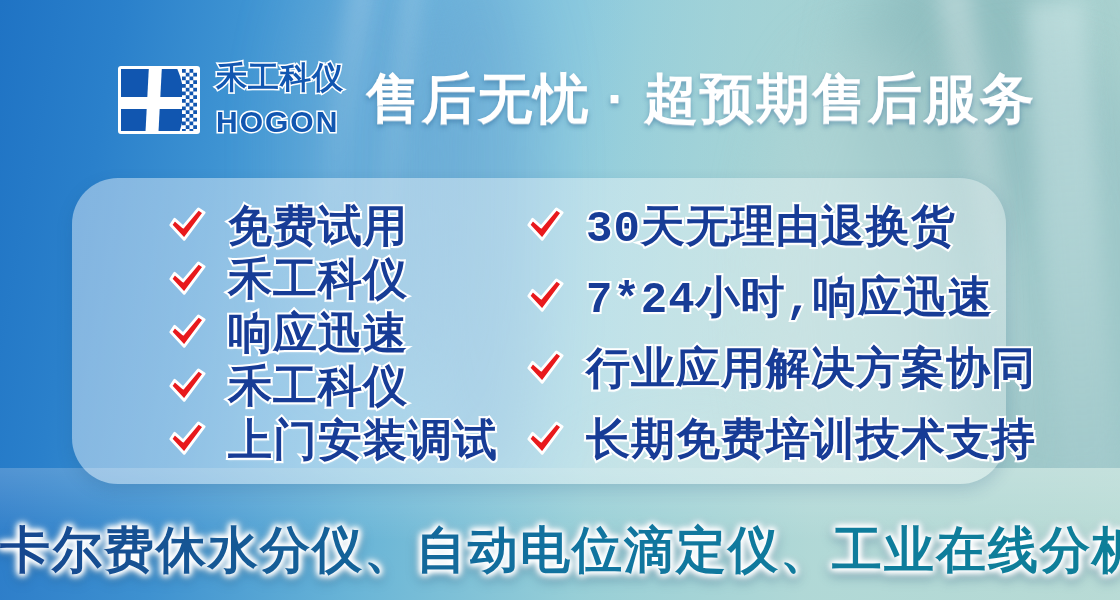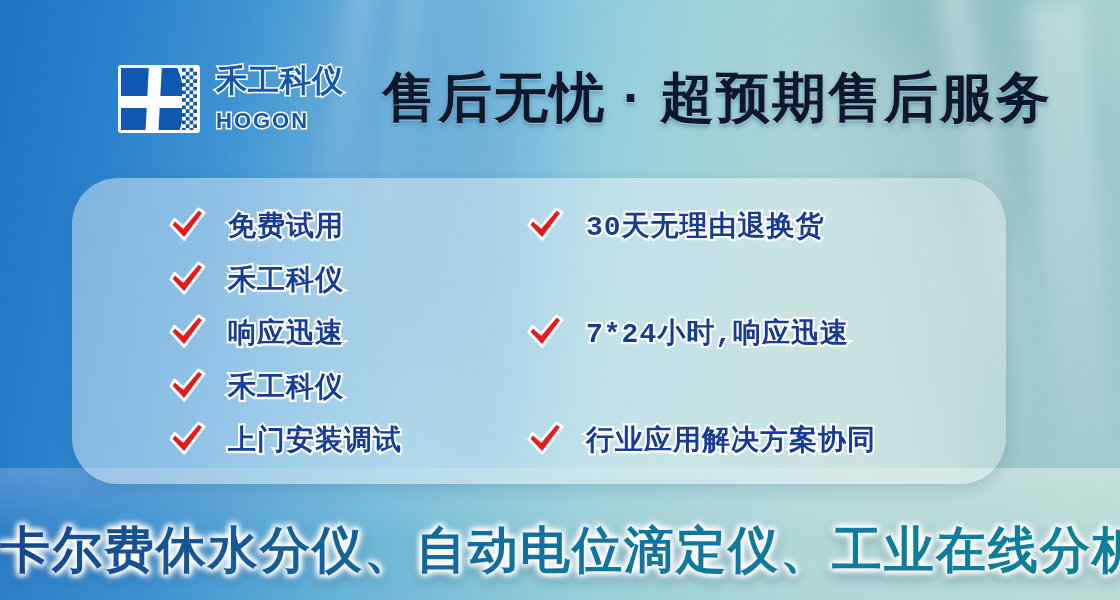--- a/index.html
+++ b/index.html
@@ -129,33 +129,33 @@
   .logo-cn {
     font-size: 31px;
     font-weight: bold;
     color: #1156b0;
     letter-spacing: 1px;
     -webkit-text-stroke: 3px #ffffff;
     paint-order: stroke fill;
     text-shadow: 0 1px 0 rgba(255,255,255,.9);
   }
   .logo-en {
-    font-size: 22px;
+    font-size: 30px;
     font-weight: bold;
     color: #1156b0;
     letter-spacing: 2px;
     margin-top: 14px;
     -webkit-text-stroke: 3px #ffffff;
     paint-order: stroke fill;
   }
   .headline {
-    margin-left: 22px;
+    margin-left: 6px;
     font-size: 54px;
     font-weight: bold;
-    color: #0f172a;
+    color: #ffffff;
     letter-spacing: 2px;
     white-space: nowrap;
     text-shadow: 0 3px 5px rgba(30,90,140,.45), 0 1px 0 rgba(255,255,255,.7);
   }
 
   
   .card {
     position: absolute;
     left: 72px; top: 178px;
     width: 934px; height: 306px;
@@ -183,21 +183,21 @@
     align-items: center;
     gap: 22px;
     height: 52px;
   }
   .check {
     flex: none;
     width: 38px; height: 38px;
     display: block;
   }
   .feature-label {
-    font-size: 28px;
+    font-size: 44px;
     font-weight: bold;
     color: #173c96;
     letter-spacing: 1px;
     white-space: nowrap;
     -webkit-text-stroke: 4px #ffffff;
     paint-order: stroke fill;
     text-shadow: 0 2px 2px rgba(255,255,255,.85);
   }
 
   
@@ -316,19 +316,25 @@
         <span class="feature-label">7*24小时,响应迅速</span>
       </div>
 
       <div class="feature">
         <svg class="check" viewBox="0 0 40 40">
           <path d="M3 19 L7 13 L16 21 L32 2 L38 6 L17 34 Z" fill="#e8191c" stroke="#ffffff" stroke-width="3" stroke-linejoin="round"></path>
         </svg>
         <span class="feature-label">行业应用解决方案协同</span>
       </div>
 
+      <div class="feature">
+        <svg class="check" viewBox="0 0 40 40">
+          <path d="M3 19 L7 13 L16 21 L32 2 L38 6 L17 34 Z" fill="#e8191c" stroke="#ffffff" stroke-width="3" stroke-linejoin="round"></path>
+        </svg>
+        <span class="feature-label">长期免费培训技术支持</span>
+      </div>
 
     </div>
   </div>
 
   <div class="bottom-text">卡尔费休水分仪、自动电位滴定仪、工业在线分析仪</div>
 
 </div>
 
 </body></html>

